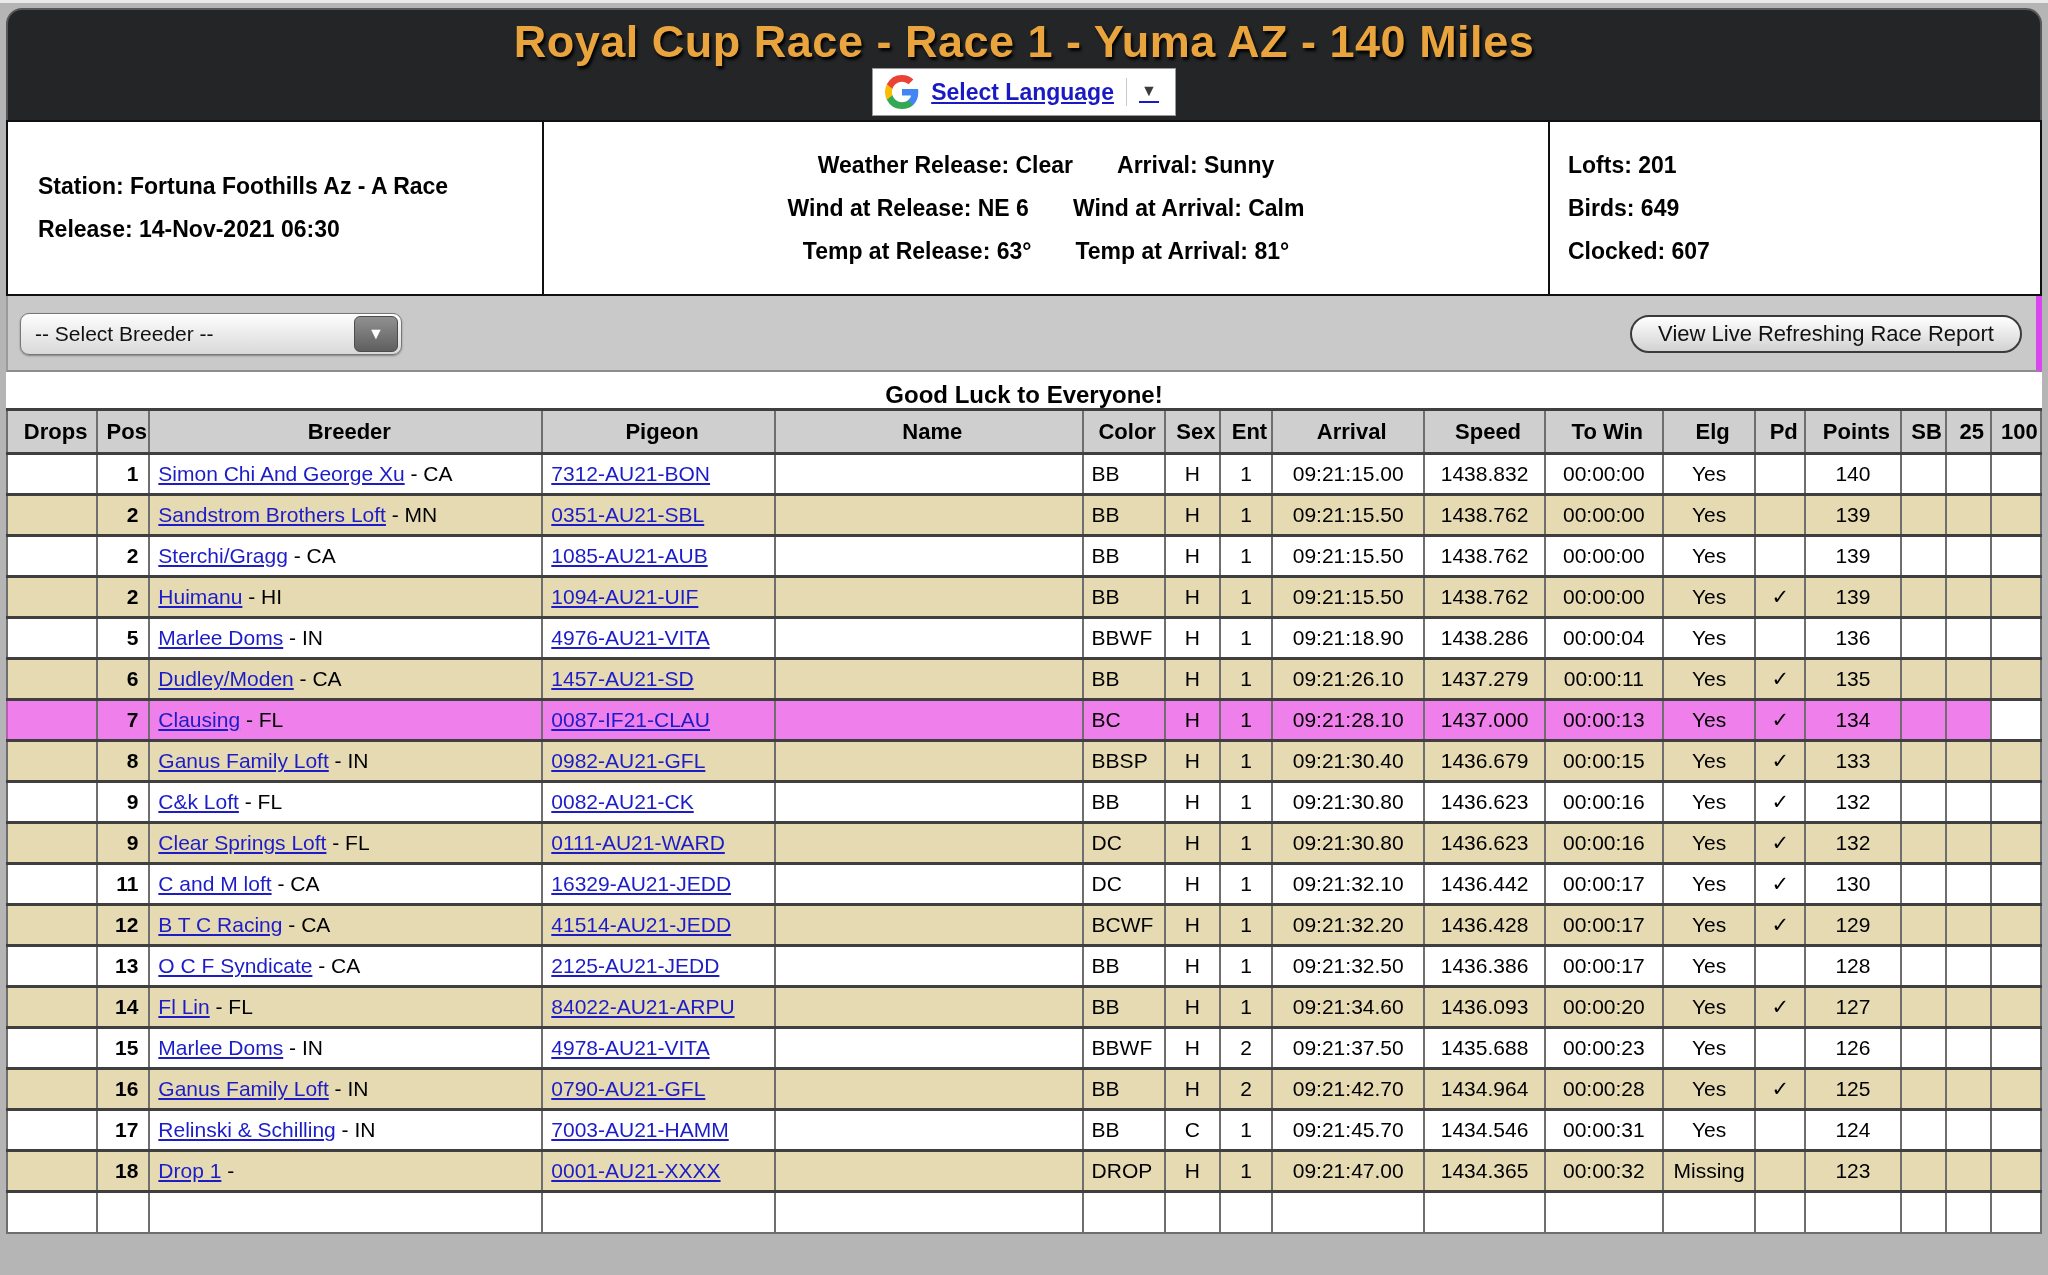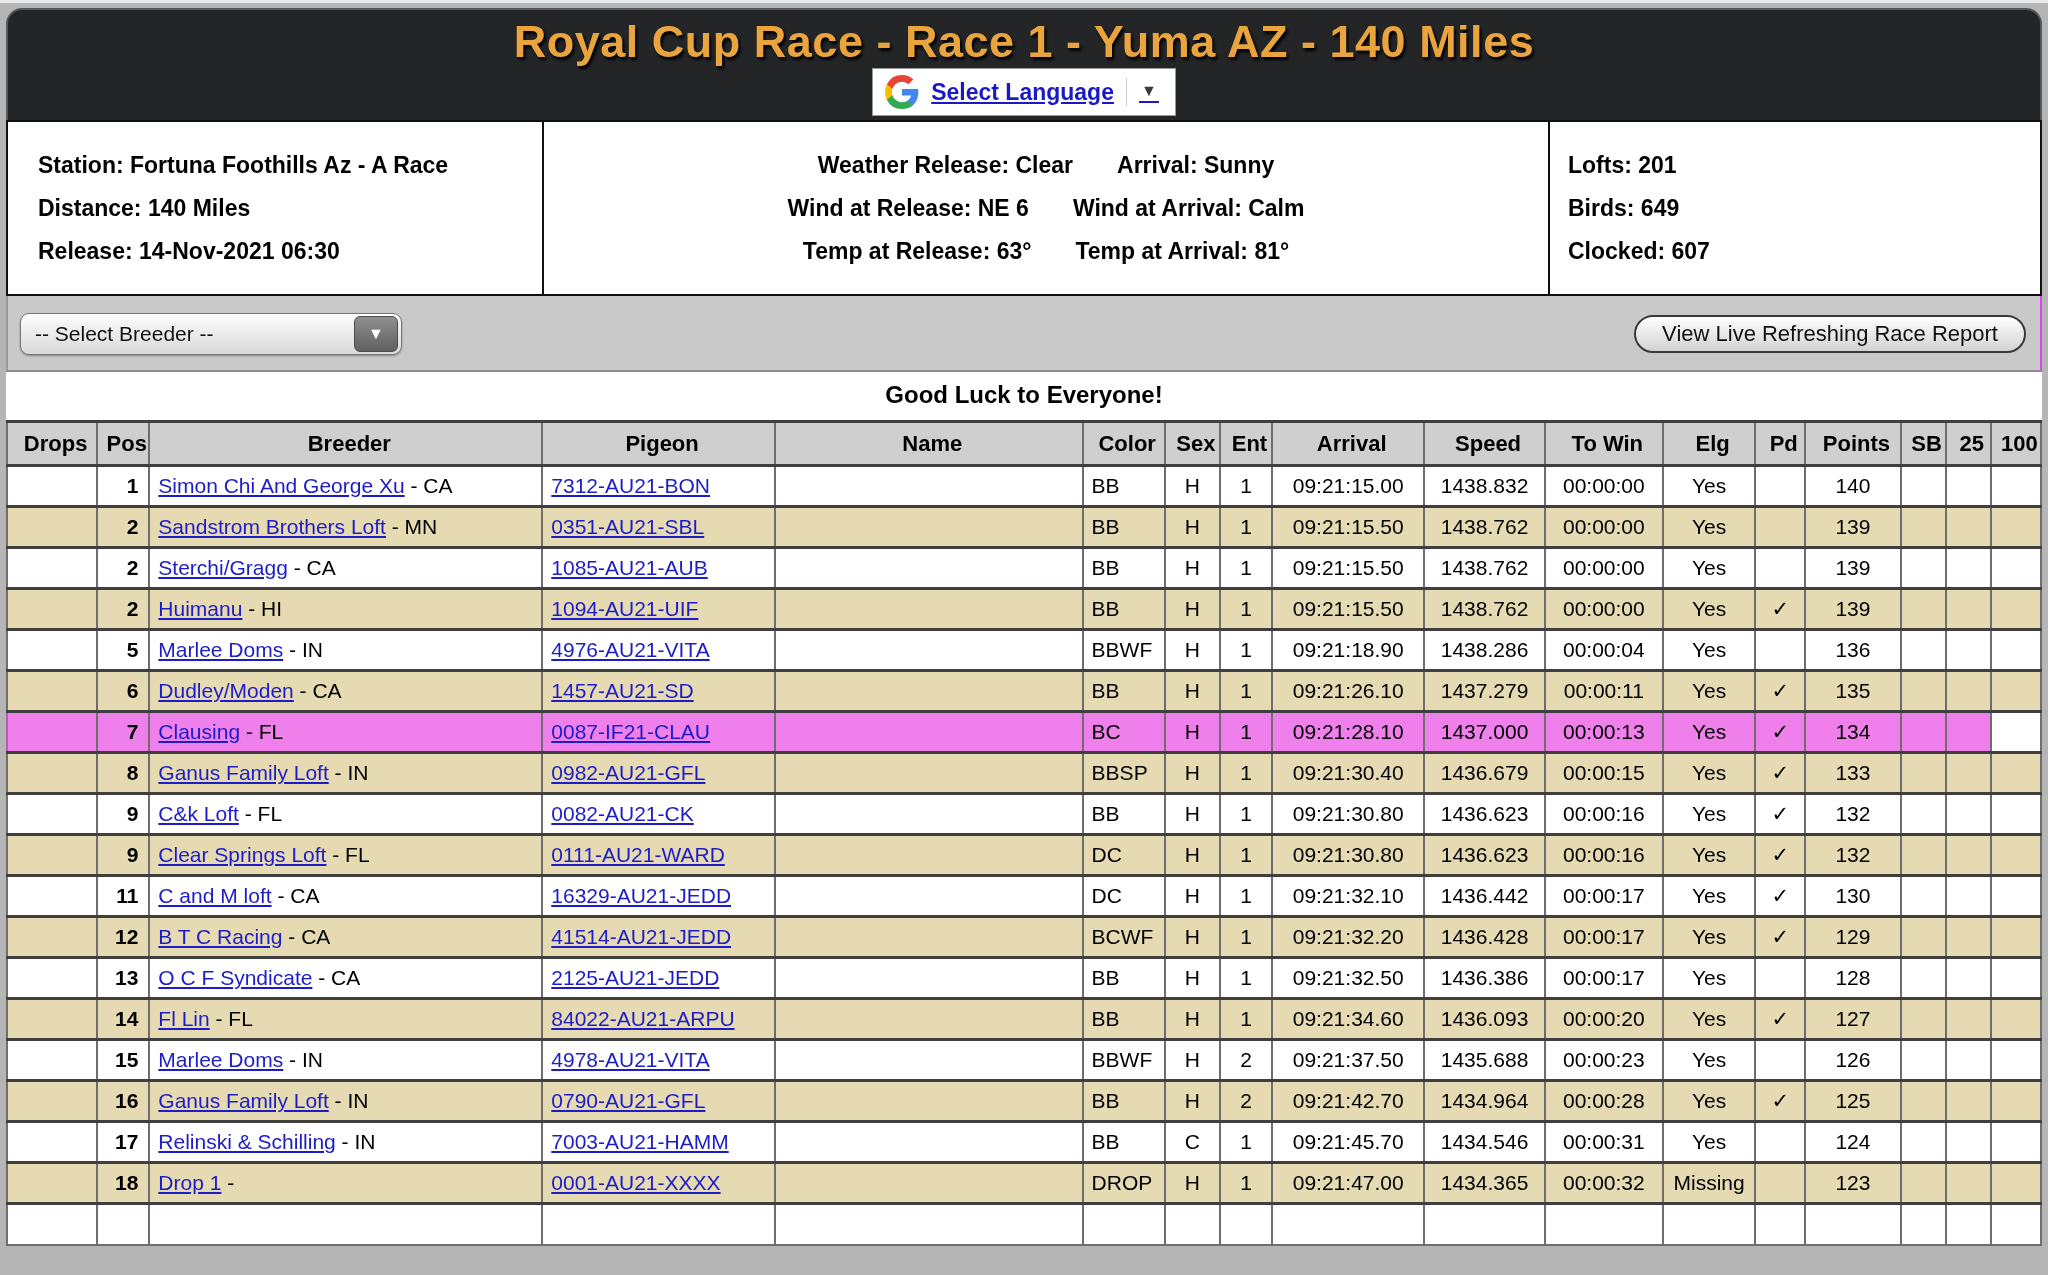--- a/index.html
+++ b/index.html
@@ -36,21 +36,21 @@
   .info-box + .info-box { border-left:2px solid #101010; }
   .info-left { flex:0 0 534px; }
   .info-mid { flex:1 1 auto; align-items:center; }
   .info-right { flex:0 0 492px; padding-left:18px; }
   .info-line { font-size:23px; font-weight:bold; color:#000; white-space:nowrap; }
   .info-pair { display:flex; gap:44px; justify-content:center; }
 
   
   .toolbar {
     position:relative; height:76px; background:#c9c9c9;
-    border-left:2px solid #9a9a9a; border-right:2px solid #d946ef; border-bottom:2px solid #8d8d8d;
+    border-left:2px solid #9a9a9a; border-right:6px solid #d946ef; border-bottom:2px solid #8d8d8d;
   }
   .breeder-select {
     position:absolute; left:12px; top:17px; width:382px; height:42px;
     background:linear-gradient(#fdfdfd,#d9d9d9); border:1px solid #777; border-radius:9px;
     box-shadow:0 1px 2px rgba(0,0,0,.35); display:flex; align-items:center; cursor:pointer;
   }
   .breeder-select-text { font-size:21px; color:#111; padding-left:14px; flex:1; }
   .breeder-select-arrow {
     width:44px; height:36px; margin-right:3px; border-radius:6px;
     background:linear-gradient(#909090,#5f5f5f); border:1px solid #4c4c4c;
@@ -58,21 +58,21 @@
     color:#ffffff; font-size:16px;
   }
   .report-button {
     position:absolute; right:14px; top:19px; height:38px; border-radius:19px;
     background:linear-gradient(#ffffff,#d2d2d2); border:2px solid #3a3a3a;
     font-family:Liberation Sans, sans-serif; font-size:22px; color:#111;
     padding:0 26px; cursor:pointer;
   }
 
   
-  .message-band { height:48px; background:#fff; text-align:center; }
+  .message-band { height:36px; background:#fff; text-align:center; }
   .message-text { display:inline-block; padding-top:9px; font-size:24px; font-weight:bold; color:#000; }
 
   
   table.results { width:100%; border-collapse:collapse; table-layout:fixed; background:#fff; border:2px solid #1c1c1c; }
   table.results th, table.results td {
     border:2px solid #6e6e6e; border-top:3px solid #3f3f3f;
     font-size:21px; color:#000; overflow:hidden; white-space:nowrap;
   }
   table.results th {
     background:#cfcfcf; font-weight:bold; font-size:22px; height:44px;
@@ -106,21 +106,20 @@
       <span class="translate-divider"></span>
       <span class="translate-caret">▼</span>
     </div>
   </div>
 
   <div class="content">
 
     <div class="info-strip">
       <div class="info-box info-left">
         <div class="info-line">Station: Fortuna Foothills Az - A Race</div>
-        <div class="info-line">Distance: 140 Miles</div>
         <div class="info-line">Release: 14-Nov-2021 06:30</div>
       </div>
       <div class="info-box info-mid">
         <div class="info-line info-pair">
           <span>Weather Release: Clear</span>
           <span>Arrival: Sunny</span>
         </div>
         <div class="info-line info-pair">
           <span>Wind at Release: NE 6</span>
           <span>Wind at Arrival: Calm</span>

